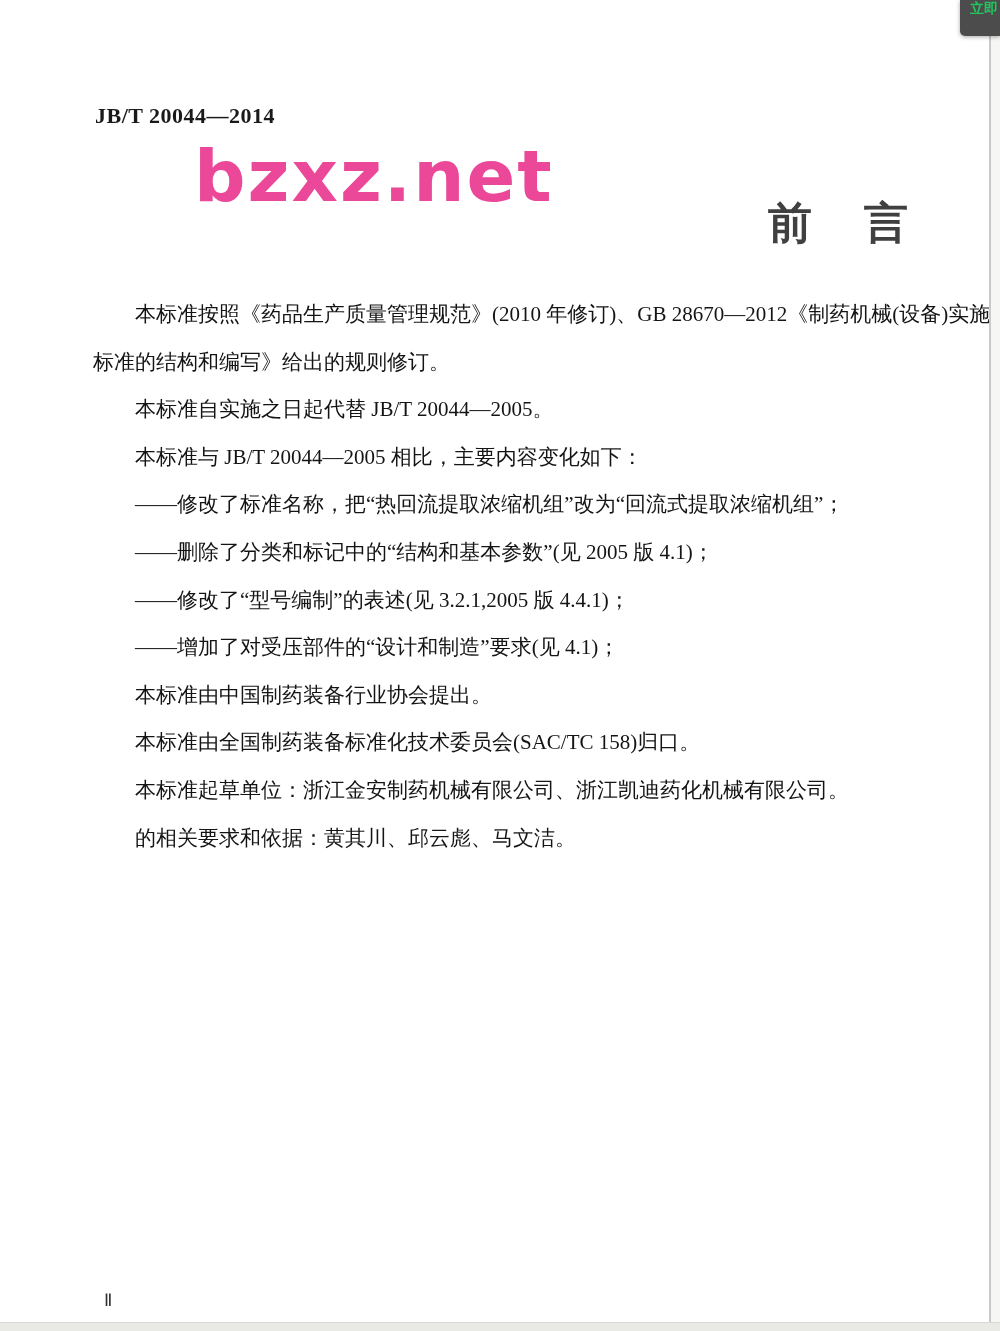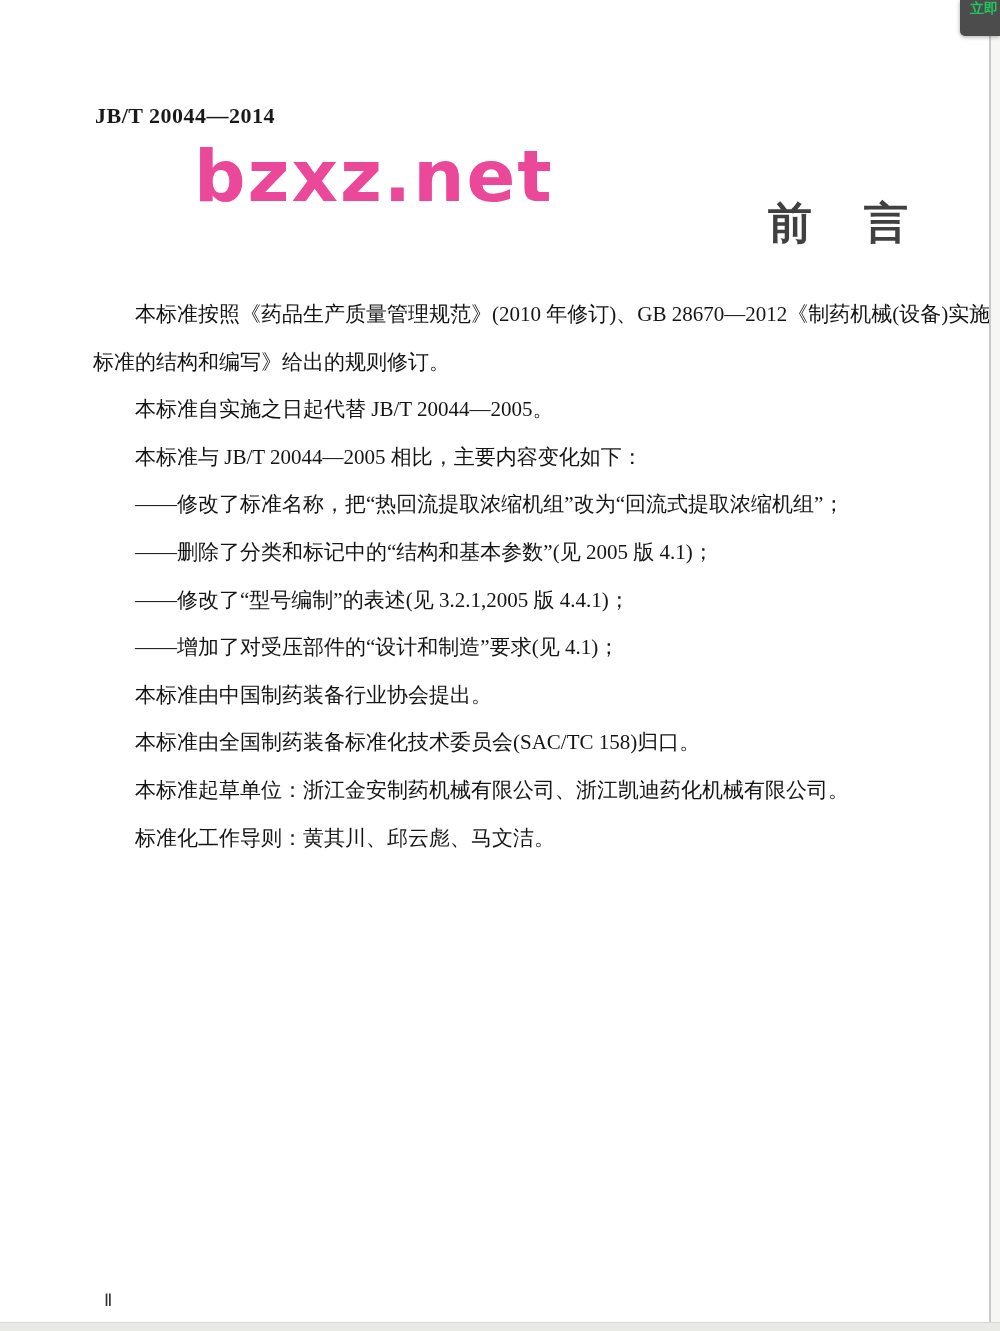--- a/index.html
+++ b/index.html
@@ -96,21 +96,21 @@
       <div class="line">标准的结构和编写》给出的规则修订。</div>
       <div class="line indent">本标准自实施之日起代替 JB/T 20044—2005。</div>
       <div class="line indent">本标准与 JB/T 20044—2005 相比，主要内容变化如下：</div>
       <div class="line indent">——修改了标准名称，把“热回流提取浓缩机组”改为“回流式提取浓缩机组”；</div>
       <div class="line indent">——删除了分类和标记中的“结构和基本参数”(见 2005 版 4.1)；</div>
       <div class="line indent">——修改了“型号编制”的表述(见 3.2.1,2005 版 4.4.1)；</div>
       <div class="line indent">——增加了对受压部件的“设计和制造”要求(见 4.1)；</div>
       <div class="line indent">本标准由中国制药装备行业协会提出。</div>
       <div class="line indent">本标准由全国制药装备标准化技术委员会(SAC/TC 158)归口。</div>
       <div class="line indent">本标准起草单位：浙江金安制药机械有限公司、浙江凯迪药化机械有限公司。</div>
-      <div class="line indent">标准化工作导则：黄其川、邱云彪、马文洁。</div>
+      <div class="line indent">的相关要求和依据：黄其川、邱云彪、马文洁。</div>
     </div>
 
   <div class="page-number">Ⅱ</div>
 
   <div class="right-gutter"></div>
   <div class="bottom-gutter"></div>
 
   <div class="overlay-box">
     <span class="overlay-label">立即</span>
   </div>

